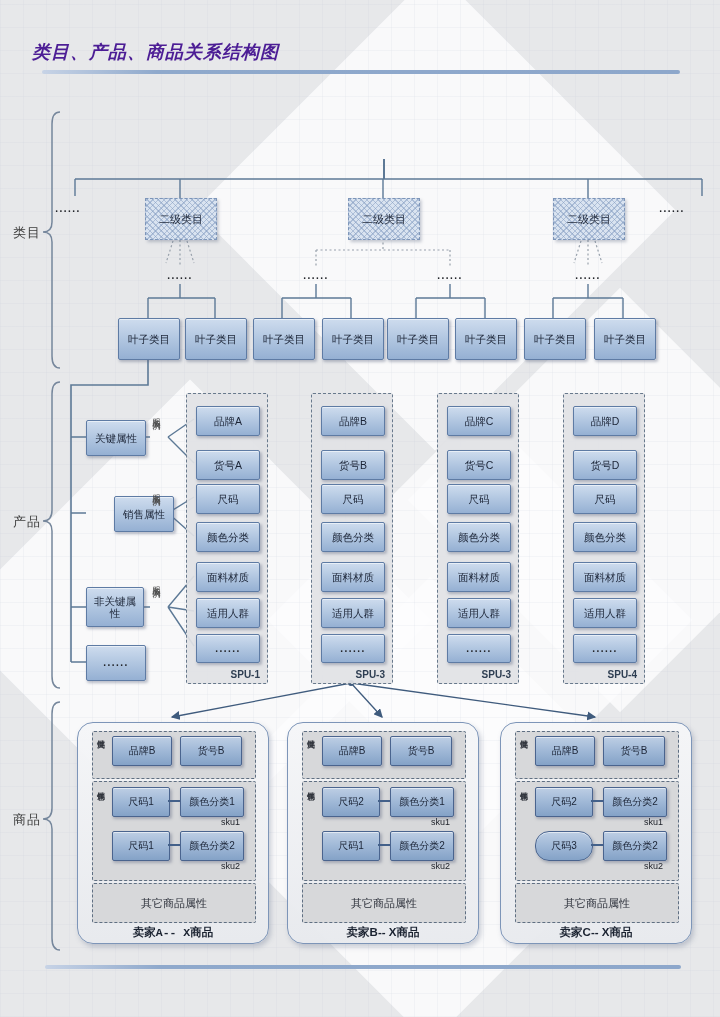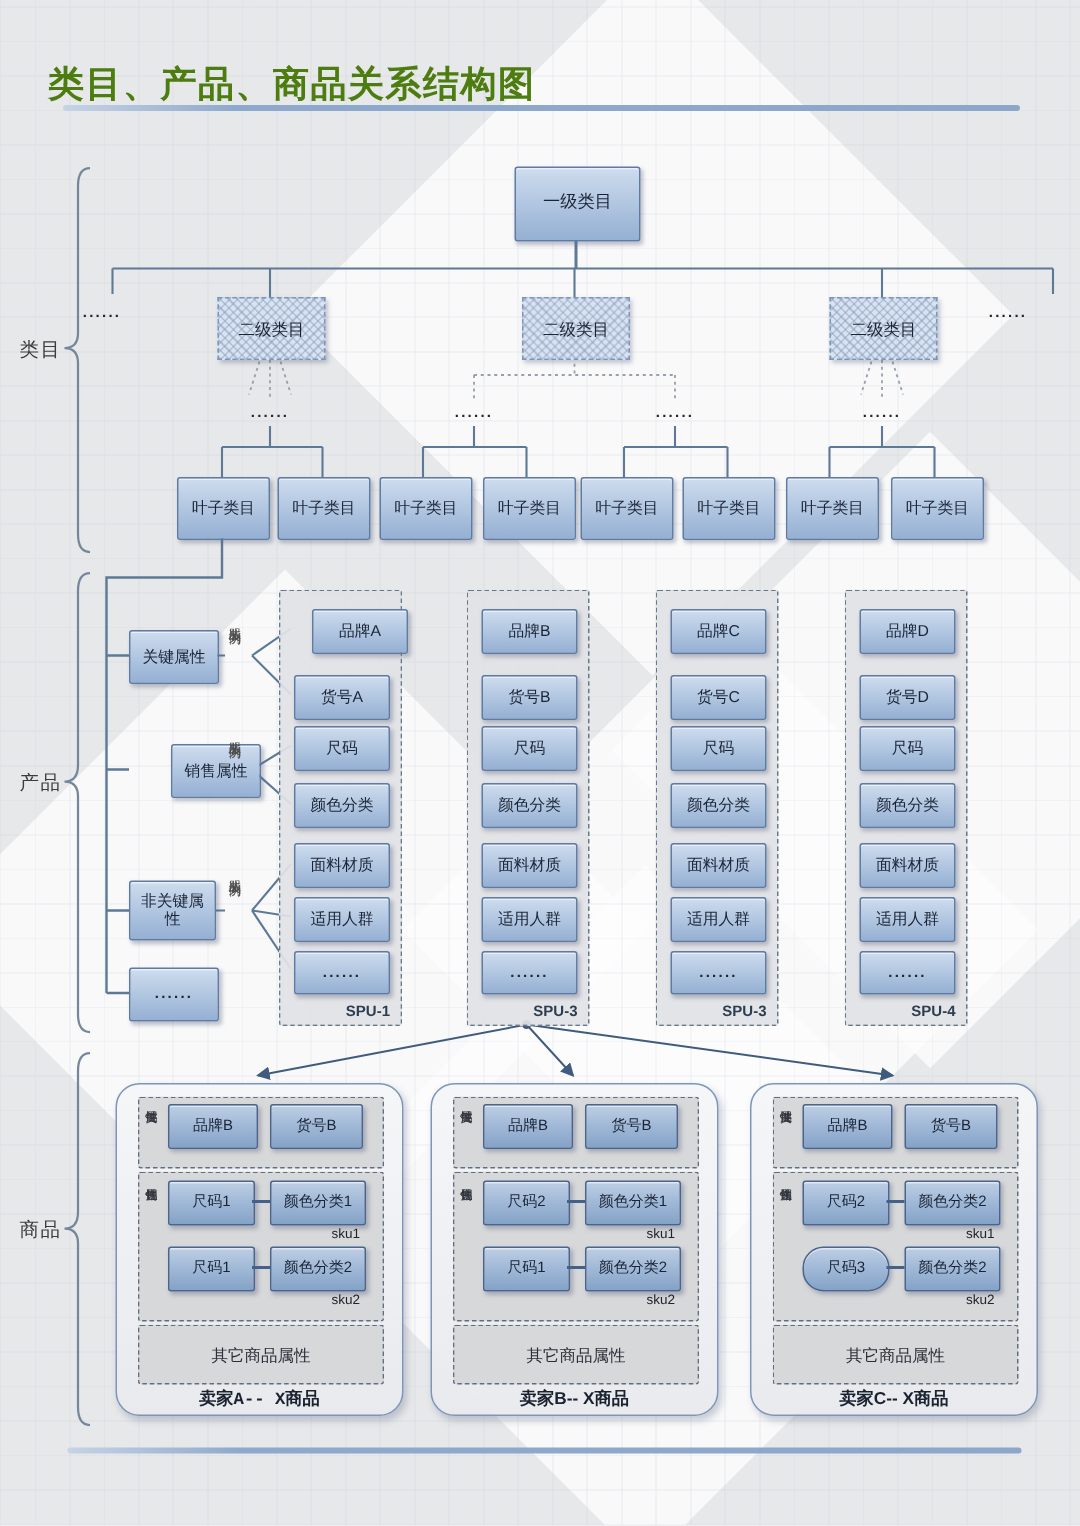--- a/index.html
+++ b/index.html
@@ -4,21 +4,21 @@
 <style>
   html,body{margin:0;padding:0;}
   body{font-family:"Liberation Sans","DejaVu Sans",sans-serif;}
   #page{position:relative;width:720px;height:1017px;background:#e7e8ea;overflow:hidden;}
   .diamond{position:absolute;background:#fdfdfe;opacity:.82;transform:rotate(45deg);}
   #grid{position:absolute;inset:0;opacity:.5;
     background-image:repeating-linear-gradient(0deg,rgba(190,198,212,.28) 0 1px,transparent 1px 23px),
                      repeating-linear-gradient(90deg,rgba(190,198,212,.28) 0 1px,transparent 1px 23px);}
   svg.layer{position:absolute;left:0;top:0;}
   .abs{position:absolute;}
-  .title{font-size:24px;font-weight:bold;color:#4d7c0f;letter-spacing:1px;}
+  .title{font-size:18px;font-weight:bold;color:#4c1d95;letter-spacing:1px;font-style:italic;}
   .rule{height:4px;border-radius:2px;background:linear-gradient(90deg,#c7d3e6 0%,#8fa9cc 18%,#8da7cb 100%);}
   .sec-label{font-size:13px;color:#3c3c3c;letter-spacing:1px;}
   .bluebox{background:linear-gradient(180deg,#cedcee 0%,#b2c7e1 48%,#95b0d3 100%);
     border:1px solid #5e7ba4;border-radius:2px;
     box-shadow:1.5px 2px 3px rgba(90,100,125,.40),inset 0 1px 0 rgba(255,255,255,.55);
     display:flex;align-items:center;justify-content:center;text-align:center;
     font-size:10.5px;color:#1b2436;line-height:1.15;}
   .bluebox.big{font-size:11.5px;}
   .bluebox.dark{background:linear-gradient(180deg,#bdcee4 0%,#a2bad8 45%,#84a2c7 100%);border-color:#4a648e;font-size:10px;}
   .hatchbox{background-color:#d9e3f0;
@@ -96,21 +96,20 @@
       <path d="M351 683 L382 717" marker-end="url(#ah)"></path>
       <path d="M351 683 L595 717" marker-end="url(#ah)"></path>
       <circle cx="351" cy="683" r="3" fill="#3f5b7d" stroke="none"></circle>
     </g>
   </svg>
 
   <div class="abs sec-label" style="left:13px;top:224px;">类目</div>
   <div class="abs sec-label" style="left:13px;top:513px;">产品</div>
   <div class="abs sec-label" style="left:13px;top:811px;">商品</div>
 
-  <div class="abs bluebox big" style="left:343px;top:111px;width:82px;height:48px;">一级类目</div>
 
   <div class="abs dots" style="left:44px;top:203px;width:48px;">......</div>
   <div class="abs dots" style="left:648px;top:203px;width:48px;">......</div>
 
   <div class="abs hatchbox" style="left:145px;top:198px;width:70px;height:40px;">二级类目</div>
   <div class="abs hatchbox" style="left:348px;top:198px;width:70px;height:40px;">二级类目</div>
   <div class="abs hatchbox" style="left:553px;top:198px;width:70px;height:40px;">二级类目</div>
 
   <div class="abs dots" style="left:156px;top:270px;width:48px;">......</div>
   <div class="abs dots" style="left:292px;top:270px;width:48px;">......</div>
@@ -129,21 +128,21 @@
   <div class="abs bluebox" style="left:86px;top:420px;width:58px;height:34px;text-align:center;">关键属性</div>
   <div class="abs bluebox" style="left:86px;top:496px;width:58px;height:34px;margin-left:28px;">销售属性</div>
   <div class="abs bluebox" style="left:86px;top:587px;width:58px;height:40px;padding:0 4px;box-sizing:border-box;">非关键属性</div>
   <div class="abs bluebox dots" style="left:86px;top:645px;width:58px;height:34px;">......</div>
 
   <div class="abs vnote" style="left:150px;top:412px;height:54px;">服装为例</div>
   <div class="abs vnote" style="left:150px;top:488px;height:54px;">服装为例</div>
   <div class="abs vnote" style="left:150px;top:580px;height:54px;">服装为例</div>
 
   <div class="abs spucol" style="left:186px;top:393px;width:80px;height:289px;">
-    <div class="abs bluebox" style="left:21px;top:12px;width:62px;height:28px;">品牌A</div>
+    <div class="abs bluebox" style="left:9px;top:12px;width:62px;height:28px;">品牌A</div>
     <div class="abs bluebox" style="left:9px;top:56px;width:62px;height:28px;">货号A</div>
     <div class="abs bluebox" style="left:9px;top:90px;width:62px;height:28px;">尺码</div>
     <div class="abs bluebox" style="left:9px;top:128px;width:62px;height:28px;">颜色分类</div>
     <div class="abs bluebox" style="left:9px;top:168px;width:62px;height:28px;">面料材质</div>
     <div class="abs bluebox" style="left:9px;top:204px;width:62px;height:28px;">适用人群</div>
     <div class="abs bluebox dots" style="left:9px;top:240px;width:62px;height:27px;">......</div>
     <div class="spulabel">SPU-1</div>
   </div>
   <div class="abs spucol" style="left:311px;top:393px;width:80px;height:289px;">
     <div class="abs bluebox" style="left:9px;top:12px;width:62px;height:28px;">品牌B</div>

